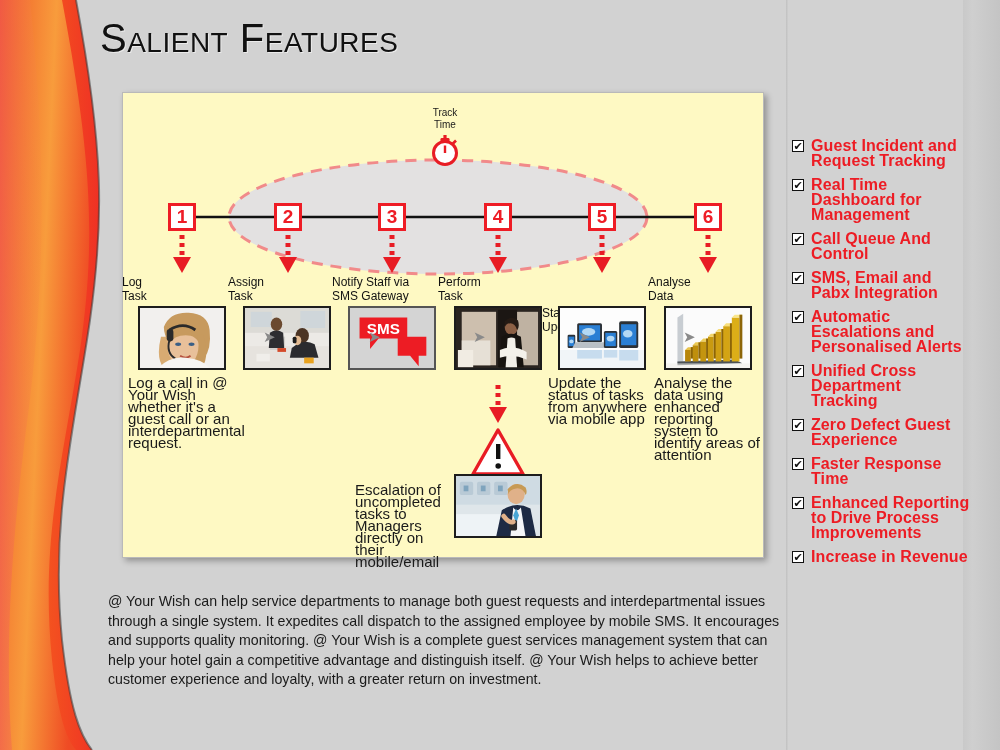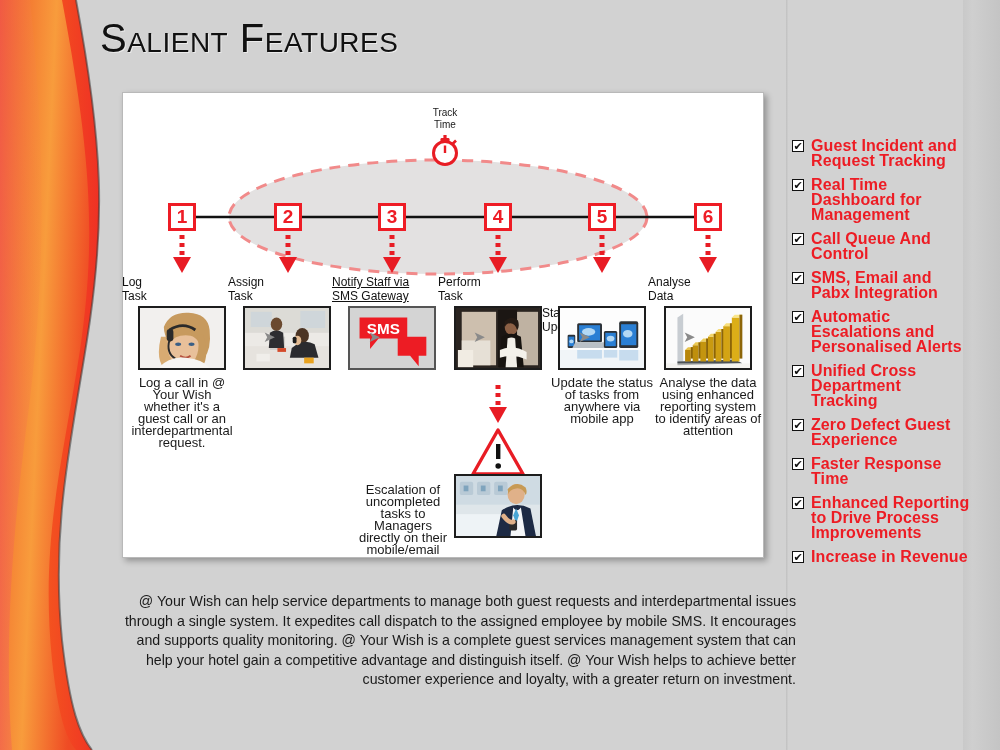--- a/index.html
+++ b/index.html
@@ -31,21 +31,21 @@
     position: absolute; left: 100px; top: 16px;
     font-size: 40px; color: #111; letter-spacing: .5px;
     font-variant: small-caps; font-weight: 400;
     text-shadow: 1px 1px 0 rgba(255,255,255,.55);
     white-space: nowrap;
   }
 
   
   .panel {
     position: absolute; left: 122px; top: 92px; width: 642px; height: 466px;
-    background: #ffffff;
+    background: #fef9c3;
     border: 1px solid #b9b9b9;
     box-shadow: 3px 3px 6px rgba(0,0,0,.30);
   }
 
   
   .flow { position: absolute; left: 0; top: 0; width: 642px; height: 466px; }
 
   .stopwatch-label {
     position: absolute; text-align: center; width: 60px;
     font-size: 10px; color: #1a1a1a; line-height: 12px;
@@ -65,22 +65,22 @@
     font-size: 12px; color: #111; line-height: 14px; font-weight: 500;
   }
 
   .thumb {
     position: absolute; width: 88px; height: 64px;
     border: 2px solid #1d1d1d; overflow: hidden; background:#ccc;
   }
   .thumb.noborder { border: 2px solid #555; }
 
   .caption {
-    position: absolute; width: 108px; text-align: center;
-    font-size: 13px; color: #1a1a1a; line-height: 12px;
+    position: absolute; width: 108px; 
+    font-size: 15px; color: #1a1a1a; line-height: 12px;
   }
 
   .chev {
     position: absolute; font-size: 15px; color: #8a8a8a; z-index: 3;
     font-family: "DejaVu Sans", sans-serif;
   }
 
   
   .checklist { position: absolute; left: 792px; top: 138px; width: 178px; }
   .check-item {
@@ -94,21 +94,21 @@
     font-family: "DejaVu Sans", sans-serif;
   }
   .ctext {
     font-size: 16px; color: #ed1c24; line-height: 15px; font-weight: 600;
     letter-spacing: .1px;
   }
 
   
   .para {
     position: absolute; left: 108px; top: 592px; width: 688px;
-    text-align: right; font-size: 14.2px; color: #1a1a1a; line-height: 19.5px;
+    text-align: left; font-size: 14.2px; color: #1a1a1a; line-height: 19.5px;
   }
 
   
   .art { position: absolute; inset: 0; }
 </style>
 </head>
 <body>
 
 <div id="slide">
 
@@ -201,21 +201,21 @@
       <div class="stepbox" style="left:571px; top:110px;">6</div>
 
       <div class="steplabel" style="left:-1px; top:182px;">
         <div>Log</div>
         <div>Task</div>
       </div>
       <div class="steplabel" style="left:105px; top:182px;">
         <div>Assign</div>
         <div>Task</div>
       </div>
-      <div class="steplabel" style="left:209px; top:182px;text-decoration:underline;">
+      <div class="steplabel" style="left:209px; top:182px;">
         <div>Notify Staff via</div>
         <div>SMS Gateway</div>
       </div>
       <div class="steplabel" style="left:315px; top:182px;">
         <div>Perform</div>
         <div>Task</div>
       </div>
       <div class="steplabel" style="left:419px; top:182px;margin-top:31px;">
         <div>Status</div>
         <div>Update</div>

